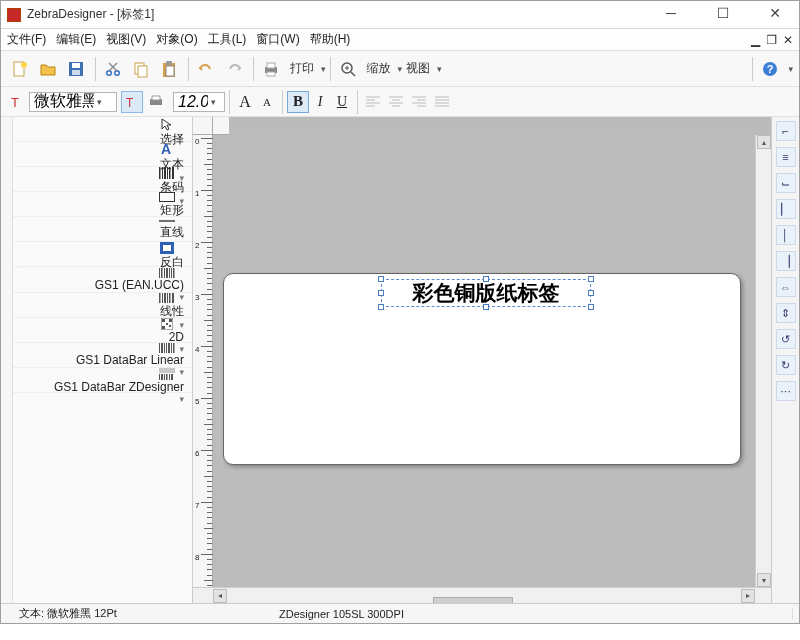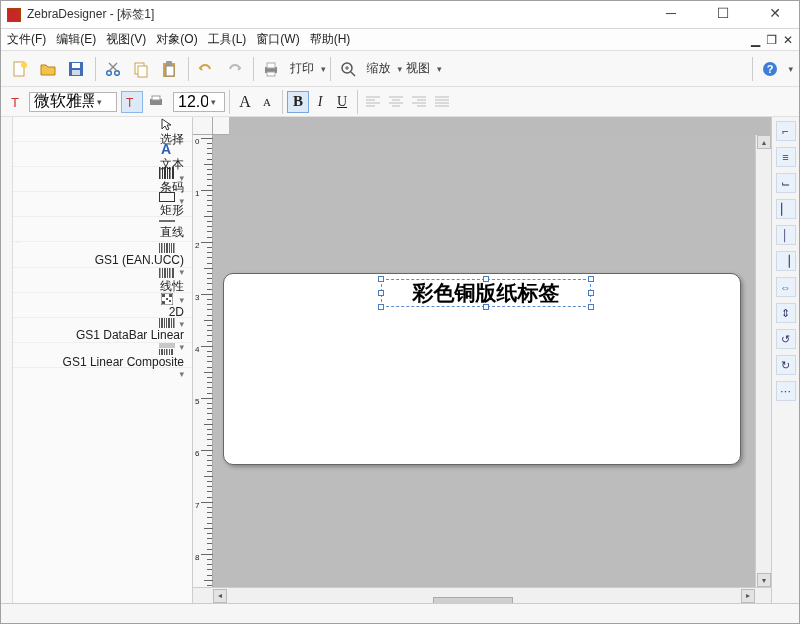--- a/index.html
+++ b/index.html
@@ -189,21 +189,21 @@
         </svg>
       </div>
     <div class="tbtn" style="width:22px;height:22px">
         <svg width="14" height="14">
           <rect x="1" y="4" width="12" height="6" fill="#888"></rect>
           <rect x="3" y="1" width="8" height="4" fill="#fff" stroke="#999"></rect>
         </svg>
       </div>
     <div style="width:4px"></div>
     <div class="fontbox" style="width:52px">
-      <input style="width: 30px;" value="12.0">
+      <input style="width: 30px; font-style: italic;" value="12.0">
         <span class="dropbtn">▾</span>
     </div>
     <div class="sep"></div>
     <div class="fmtbtn" style="font-size:16px">A</div>
     <div class="fmtbtn" style="font-size:11px">A</div>
     <div class="sep"></div>
     <div class="fmtbtn bold">B</div>
     <div class="fmtbtn" style="font-style:italic;font-size:14px">I</div>
     <div class="fmtbtn" style="text-decoration:underline;font-size:14px">U</div>
     <div class="sep"></div>
@@ -284,20 +284,29 @@
           </span>
           <span>矩形</span>
         </div>
       <div class="tool">
           <span class="ticon">
             <svg width="16" height="4">
               <line x1="0" y1="2" x2="16" y2="2" stroke="#333" stroke-width="1.4"></line>
             </svg>
           </span>
           <span>直线</span>
+        </div>
+      <div class="tool">
+          <span class="ticon">
+            <svg width="14" height="12">
+              <rect width="14" height="12" fill="#2d5fb3"></rect>
+              <rect x="3" y="3" width="8" height="6" fill="#fff"></rect>
+            </svg>
+          </span>
+          <span>反白</span>
         </div>
       <div class="tool sep"></div>
       <div class="tool">
           <span class="ticon">
             <svg width="16" height="10">
               <rect x="0" width="1" height="10" fill="#555"></rect>
               <rect x="2" width="1.5" height="10" fill="#555"></rect>
               <rect x="5" width="1" height="10" fill="#555"></rect>
               <rect x="7" width="2" height="10" fill="#555"></rect>
               <rect x="10" width="1" height="10" fill="#555"></rect>
@@ -356,21 +365,21 @@
             <svg width="16" height="12">
               <rect x="0" y="0" width="16" height="5" fill="#555" opacity="0.3"></rect>
               <rect x="0" y="6" width="1" height="6" fill="#555"></rect>
               <rect x="2" y="6" width="2" height="6" fill="#555"></rect>
               <rect x="5" y="6" width="1" height="6" fill="#555"></rect>
               <rect x="7" y="6" width="1.5" height="6" fill="#555"></rect>
               <rect x="10" y="6" width="1" height="6" fill="#555"></rect>
               <rect x="12" y="6" width="2" height="6" fill="#555"></rect>
             </svg>
           </span>
-          <span>GS1 Linear Composite</span>
+          <span>GS1 DataBar ZDesigner</span>
           <span class="tool-exp">▾</span>
         </div>
     </div>
 
     <div class="editarea">
       <div class="page-sel-row">
         <div class="ruler-corner"></div>
         <div class="ruler-h" id="rulerH"></div>
         <div style="width:16px;background:#f6f6f6;border-bottom:1px solid #aaa"></div>
       </div>
@@ -516,14 +525,16 @@
       <div class="rbtn">▕</div>
       <div class="rbtn">⇔</div>
       <div class="rbtn">⇕</div>
       <div class="rbtn">↺</div>
       <div class="rbtn">↻</div>
       <div class="rbtn">⋯</div>
     </div>
   </div>
 
   <div class="status">
+    <div class="cell" style="flex:0 0 260px;border:none;text-align:left">文本: 微软雅黑 12Pt</div>
+    <div class="cell" style="flex:1;text-align:left">ZDesigner 105SL 300DPI</div>
   </div>
 </div>
 
 </body></html>

